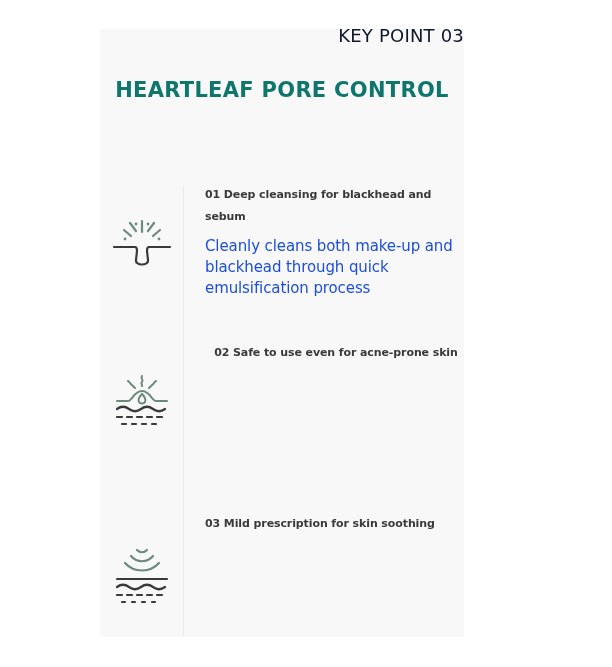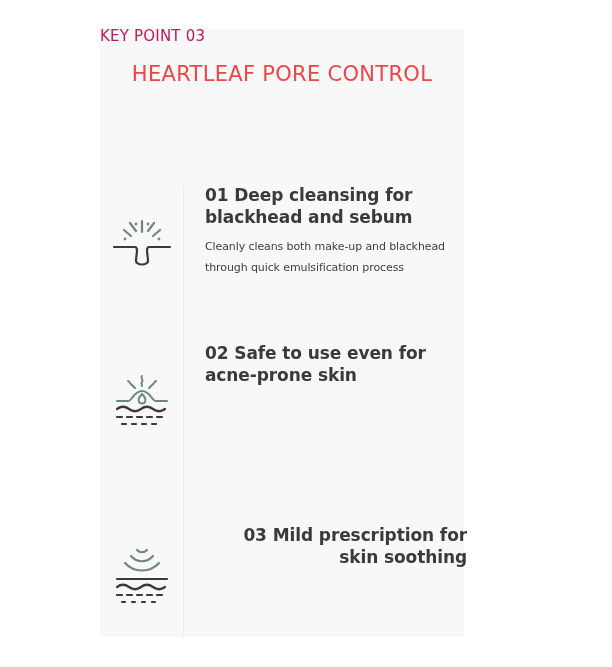--- a/index.html
+++ b/index.html
@@ -21,37 +21,37 @@
       top: 29px;
       width: 364px;
       height: 608px;
       background: #f8f8f8;
     }
     .eyebrow {
       position: absolute;
       left: 0;
       top: 0;
       width: 100%;
-      text-align: left;
-      font-size: 15px;
+      text-align: right;
+      font-size: 18px;
       letter-spacing: 0.2px;
-      color: #be185d;
+      color: #0f172a;
       padding-top: 0px;
       line-height: 14px;
     }
     .title {
       position: absolute;
       left: -10px;
-      top: 31px;
+      top: 47px;
       width: 384px;
       text-align: center;
       font-size: 21px;
       line-height: 29px;
-      font-weight: 400;
-      color: #ef4444;
+      font-weight: 700;
+      color: #0f766e;
       letter-spacing: 0.3px;
     }
     .divider {
       position: absolute;
       left: 83px;
       top: 156px;
       width: 1px;
       height: 452px;
       background: #ececec;
     }
@@ -62,31 +62,31 @@
       display: flex;
       justify-content: center;
     }
     .icon svg { display: block; }
     .feature {
       position: absolute;
       left: 105px;
       width: 262px;
     }
     .feature-title {
-      font-size: 17px;
+      font-size: 11px;
       line-height: 22px;
       font-weight: 600;
       color: #3a3a3a;
       margin: 0 0 8px 0;
       letter-spacing: -0.1px;
     }
     .feature-desc {
-      font-size: 11px;
+      font-size: 15px;
       line-height: 21px;
-      color: #404040;
+      color: #1d4ed8;
       margin: 0;
       letter-spacing: -0.1px;
     }
   </style>
 </head>
 <body>
 
 <div class="panel">
 
   <div class="eyebrow">KEY POINT 03</div>
@@ -138,21 +138,21 @@
         <line x1="37" y1="45" x2="42" y2="45"></line>
         <line x1="47" y1="45" x2="52" y2="45"></line>
         <line x1="12" y1="52" x2="16" y2="52"></line>
         <line x1="22" y1="52" x2="26" y2="52"></line>
         <line x1="32" y1="52" x2="36" y2="52"></line>
         <line x1="42" y1="52" x2="46" y2="52"></line>
       </g>
     </svg>
   </div>
 
-  <div class="feature" style="top:313px;">
+  <div class="feature" style="top:313px;text-align:center;">
     <p class="feature-title">02 Safe to use even for acne-prone skin</p>
   </div>
 
   <div class="icon" style="top:515px;">
     <svg width="64" height="62" viewBox="0 0 64 62">
       <g stroke="#6b8a7a" stroke-width="2.2" stroke-linecap="round" fill="none">
         <path d="M27 6 C30 9 34 9 37 6"></path>
         <path d="M21 12 C27 19 37 19 43 12"></path>
         <path d="M15 19 C24 29 40 29 49 19"></path>
       </g>
@@ -165,17 +165,17 @@
         <line x1="37" y1="51" x2="42" y2="51"></line>
         <line x1="47" y1="51" x2="52" y2="51"></line>
         <line x1="12" y1="58" x2="15" y2="58"></line>
         <line x1="22" y1="58" x2="25" y2="58"></line>
         <line x1="32" y1="58" x2="35" y2="58"></line>
         <line x1="42" y1="58" x2="45" y2="58"></line>
       </g>
     </svg>
   </div>
 
-  <div class="feature" style="top:495px;text-align:right;">
+  <div class="feature" style="top:484px;">
     <p class="feature-title">03 Mild prescription for skin soothing</p>
   </div>
 
 </div>
 
 </body></html>

